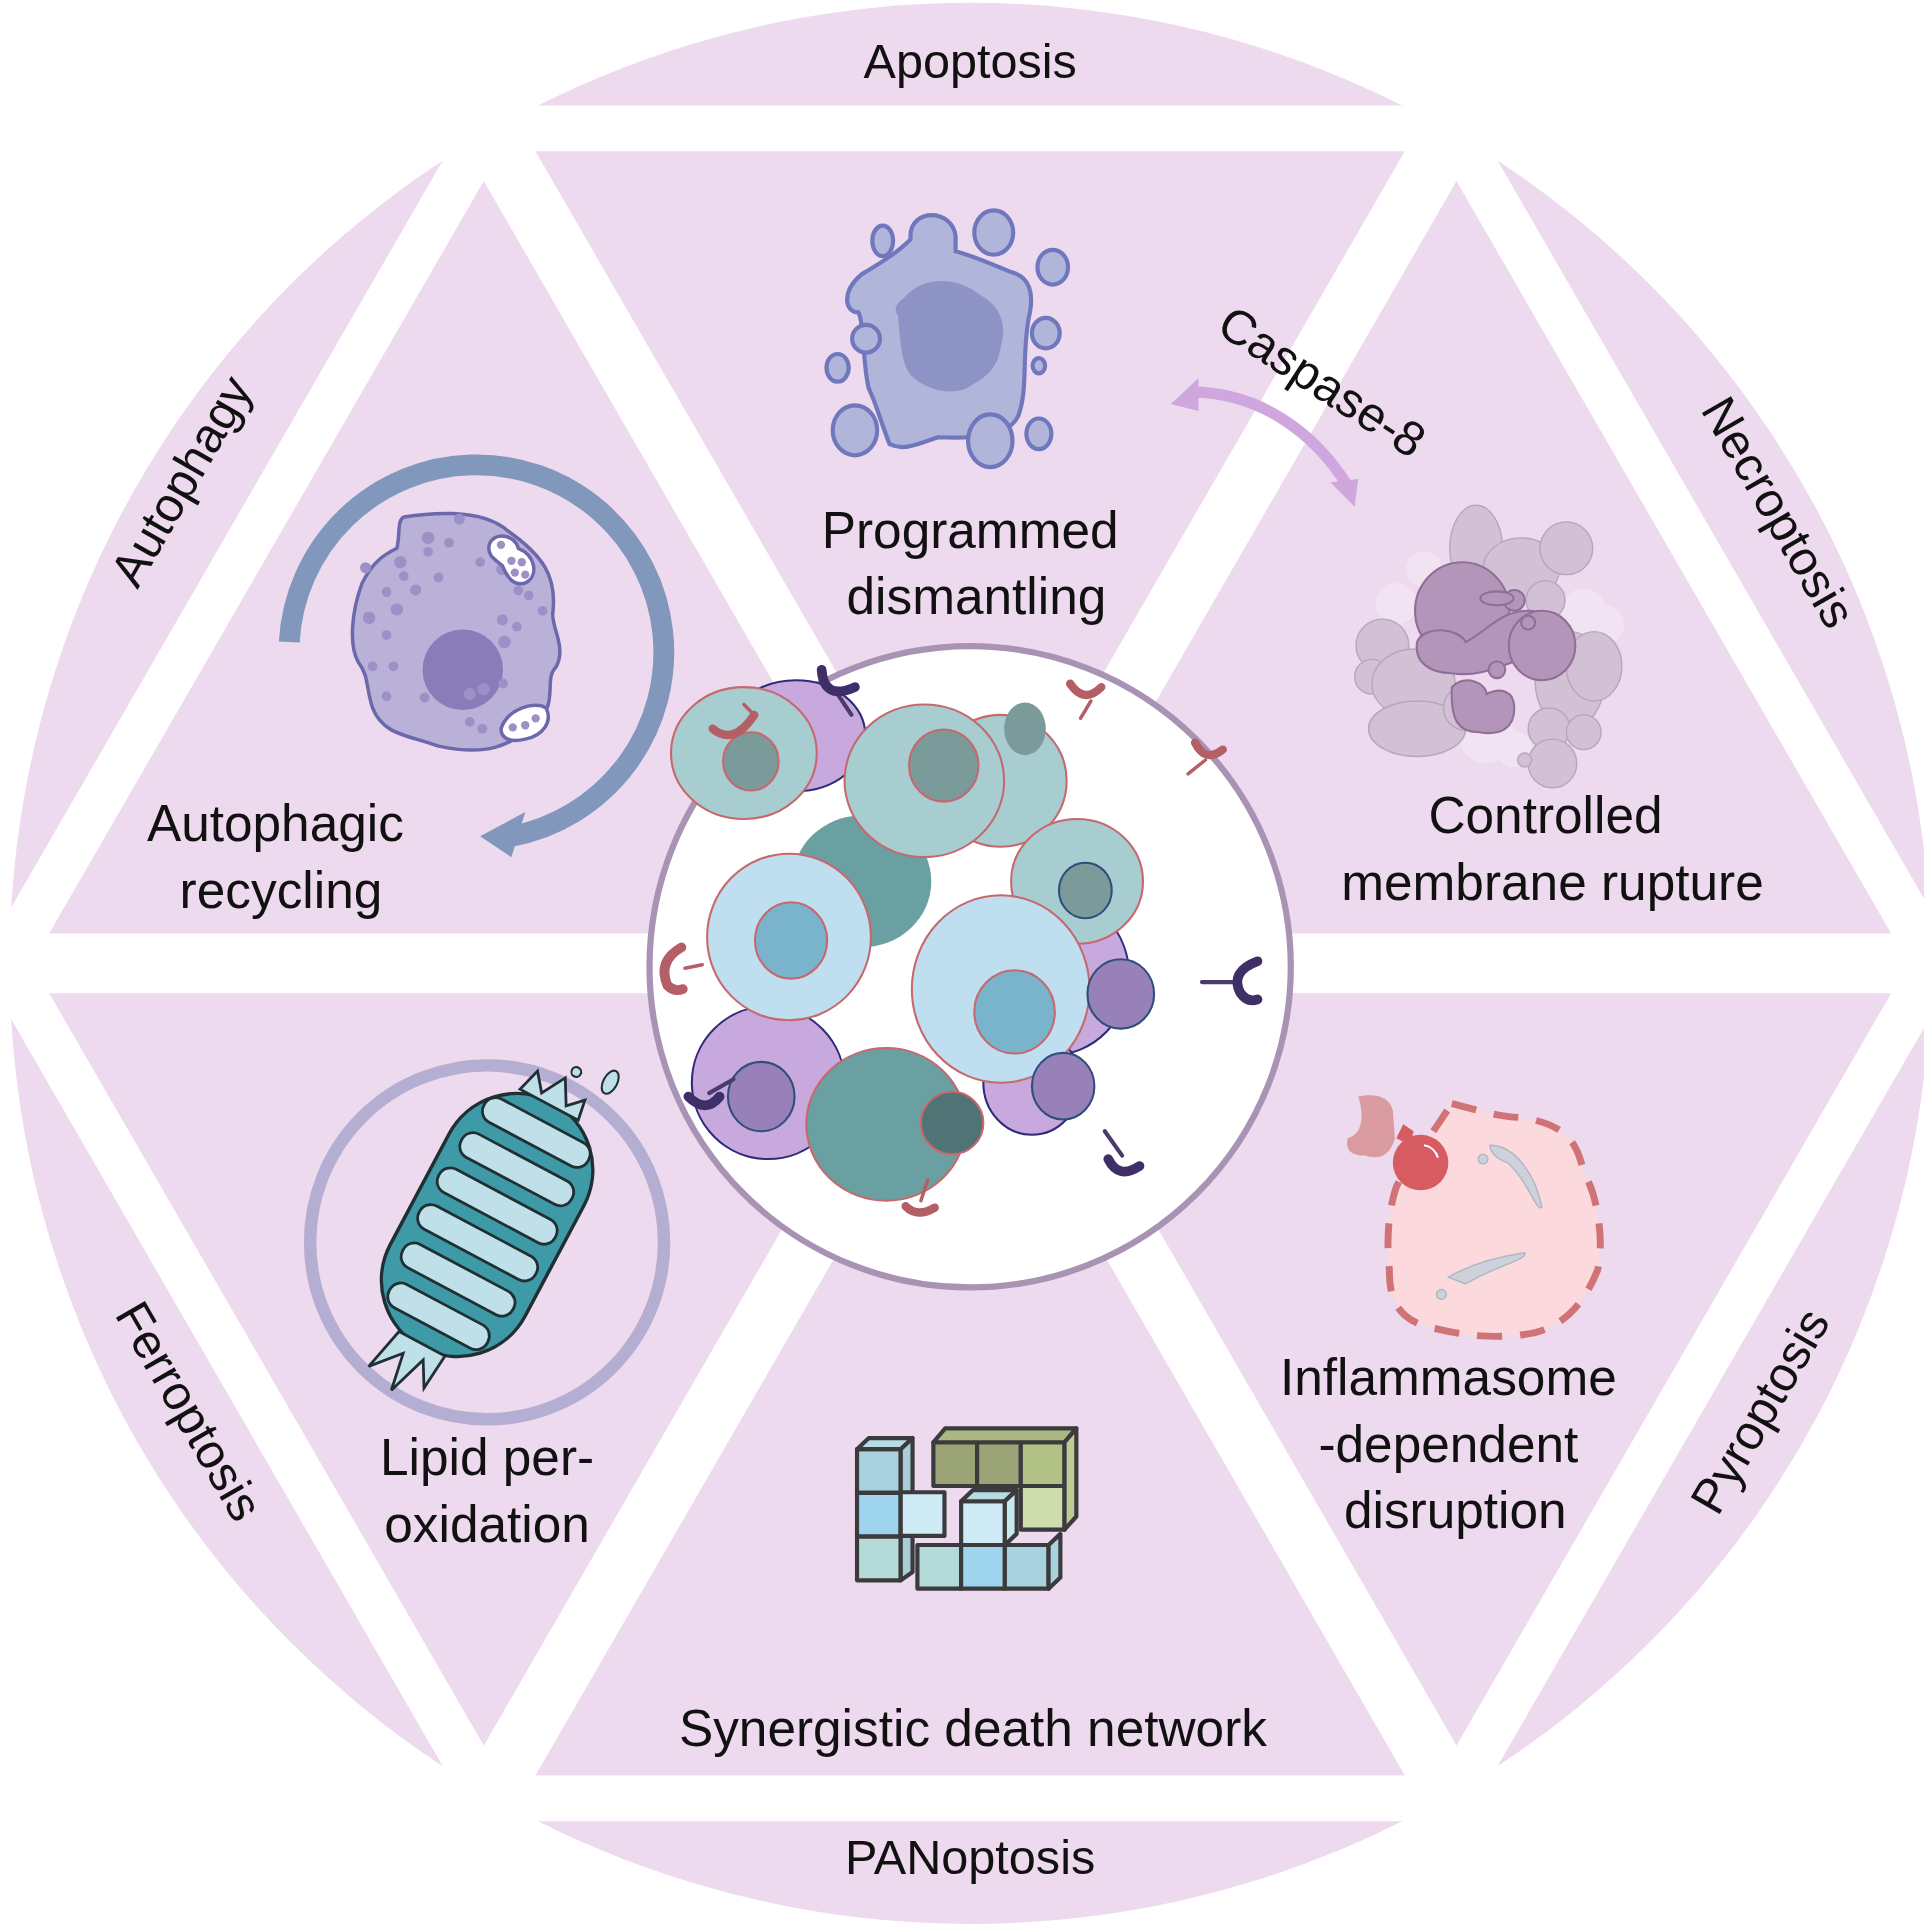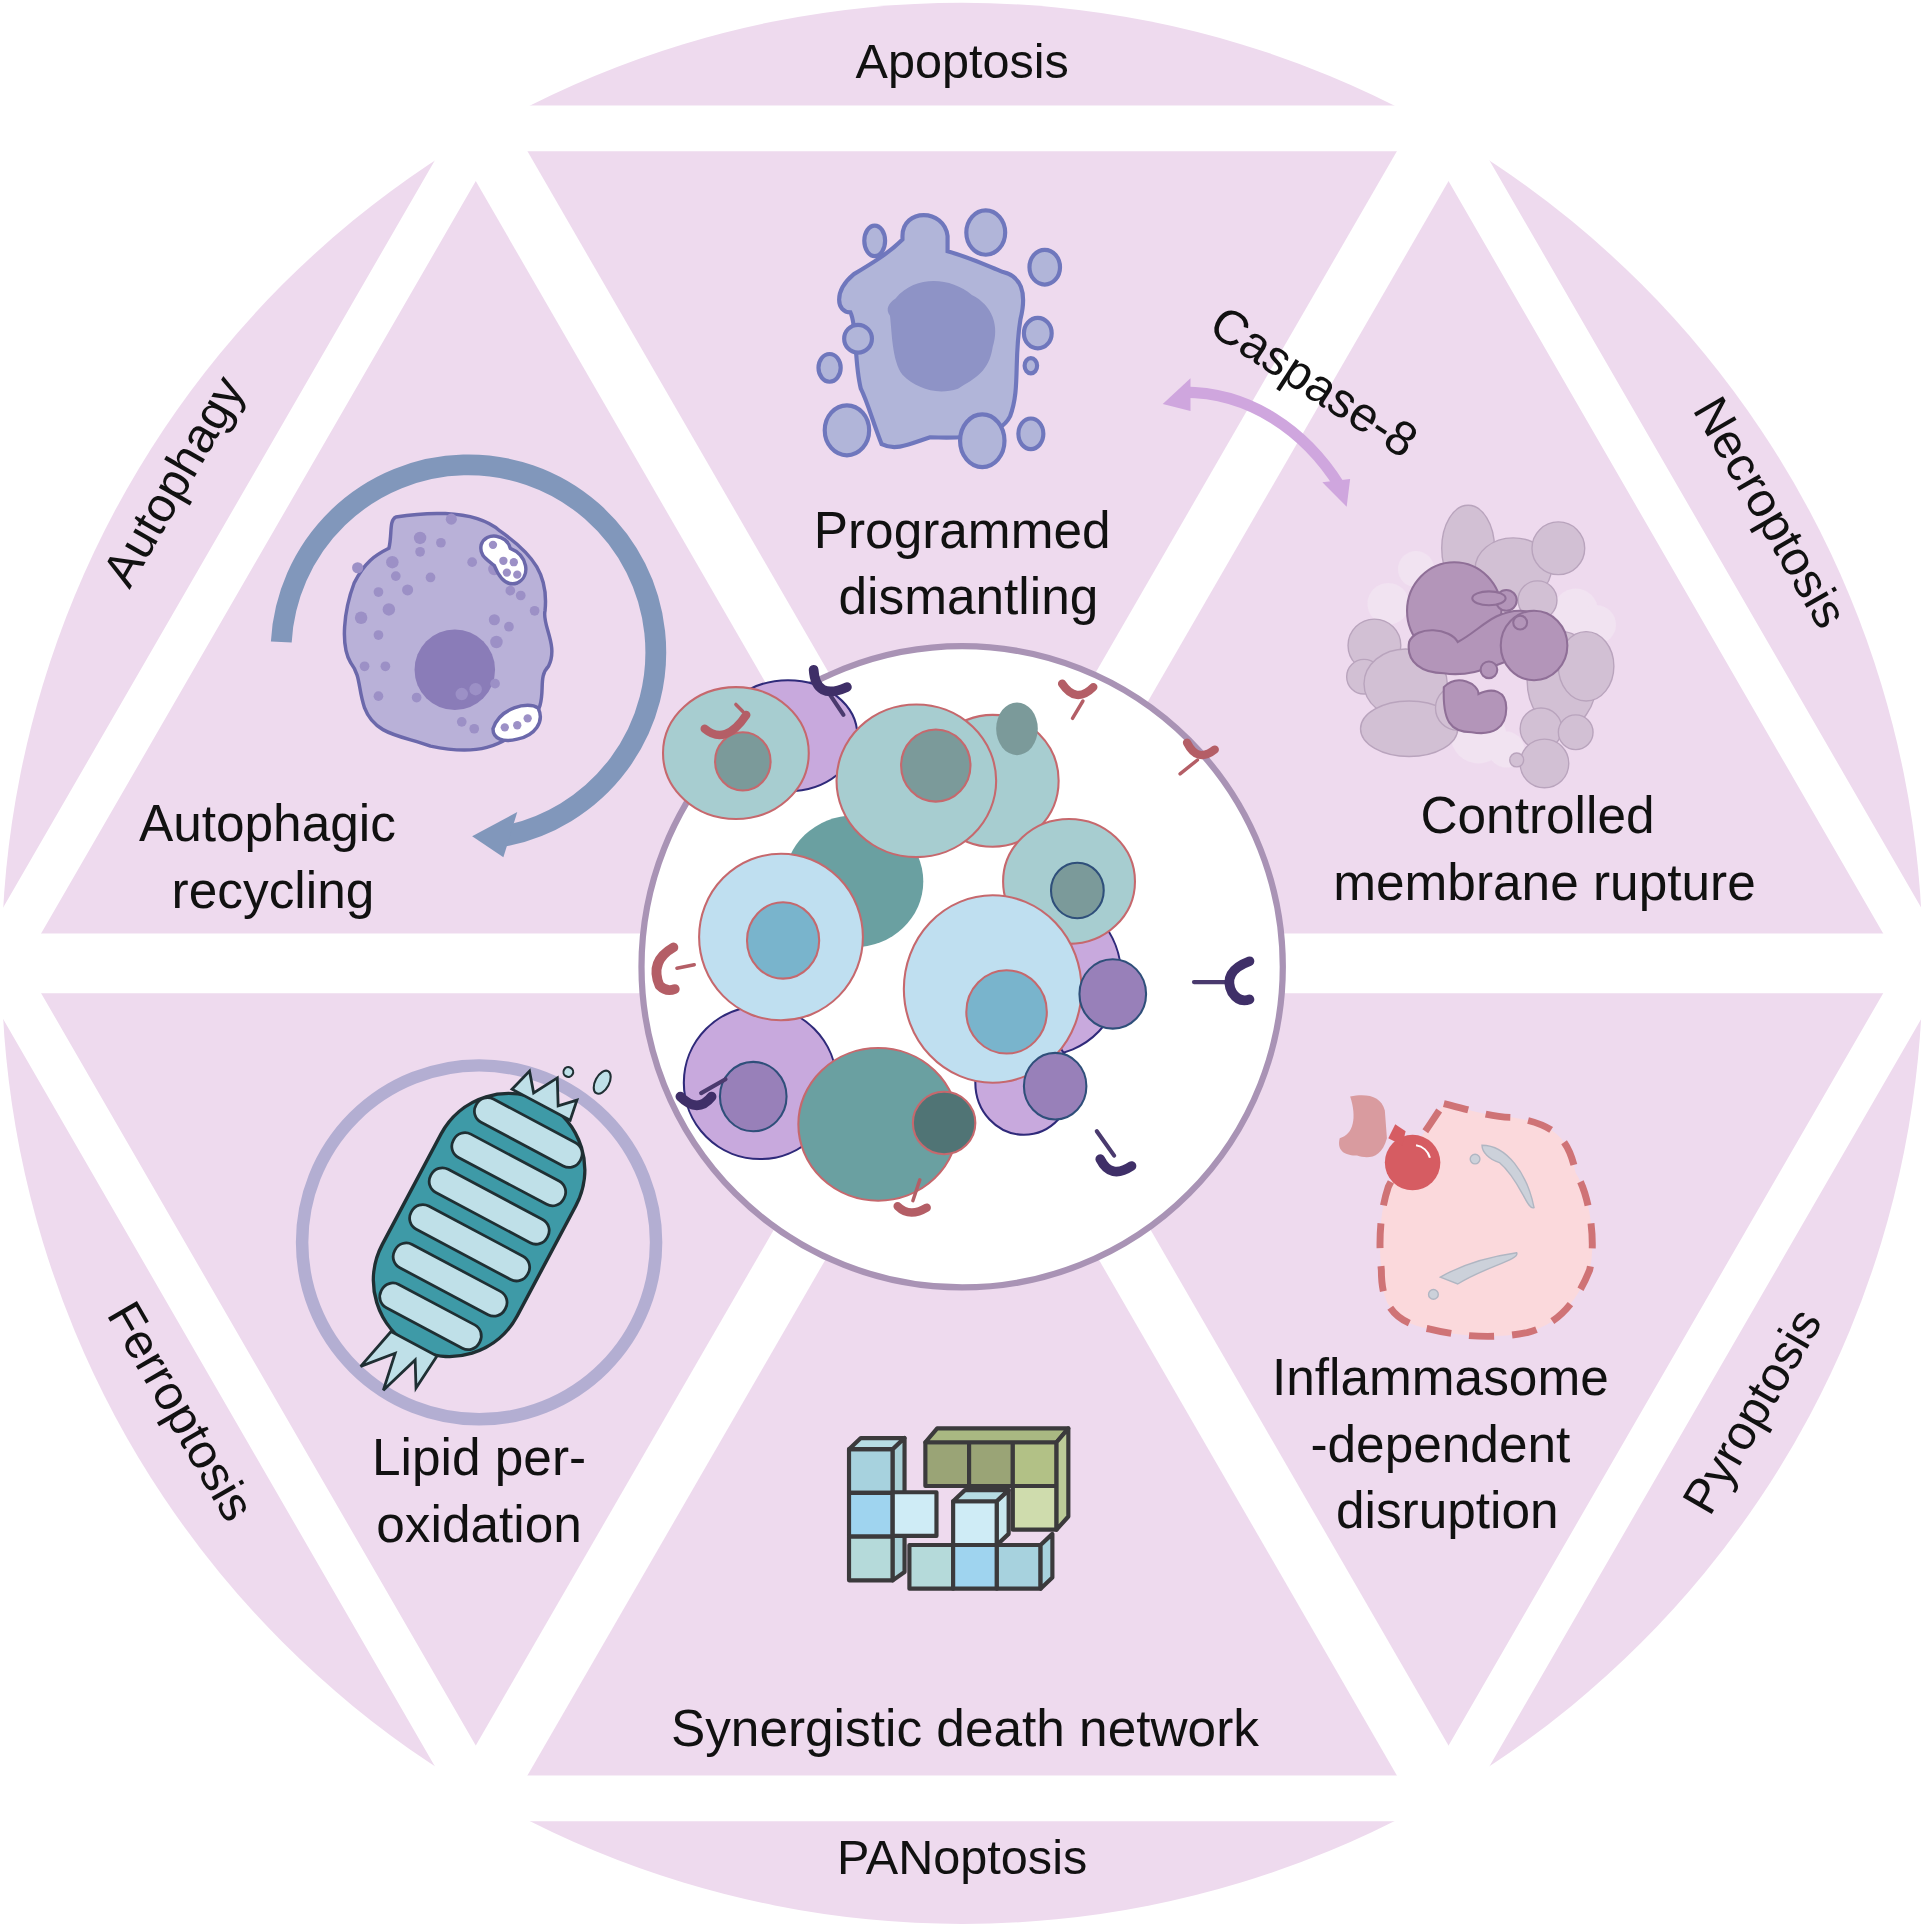--- a/index.html
+++ b/index.html
@@ -1,17 +1,17 @@
 <!DOCTYPE html>
 <html style="font-size:11px"><head>
 <meta charset="utf-8">
 <style>
   html, body { margin: 0; padding: 0; background: #ffffff; }
   body { width: 1925px; height: 1926px; overflow: hidden; }
-  #stage { position: absolute; left: 0; top: 0; width: 1542px; height: 1926px; text-decoration: underline; }
+  #stage { position: absolute; left: 8px; top: 0; width: 1542px; height: 1926px; text-decoration: underline; }
   svg text { font-family: "Liberation Sans", sans-serif; fill: #111111; }
   .lbl { font-size: 74px; }
   .outer-lbl { font-size: 70px; }
 </style>
 </head>
 <body>
 
 <div id="stage">
 <svg id="wheel" width="1925" height="1926" viewBox="0 0 2773 2775" xmlns="http://www.w3.org/2000/svg">
   <defs>

